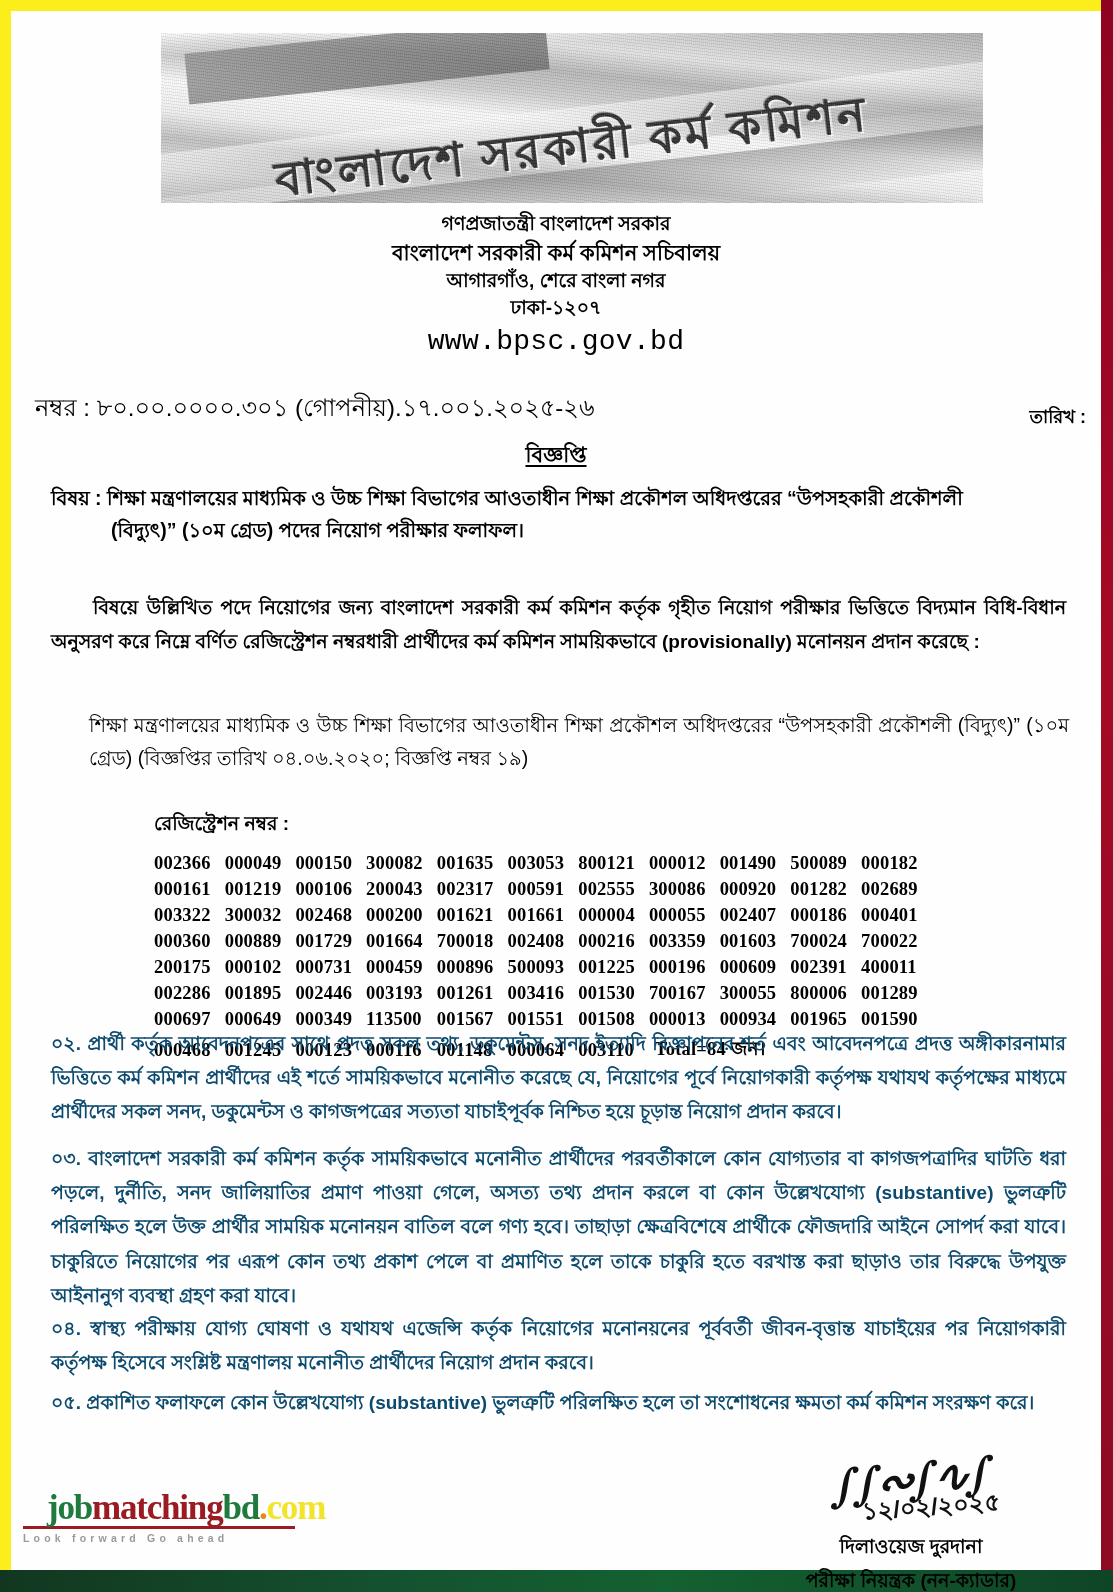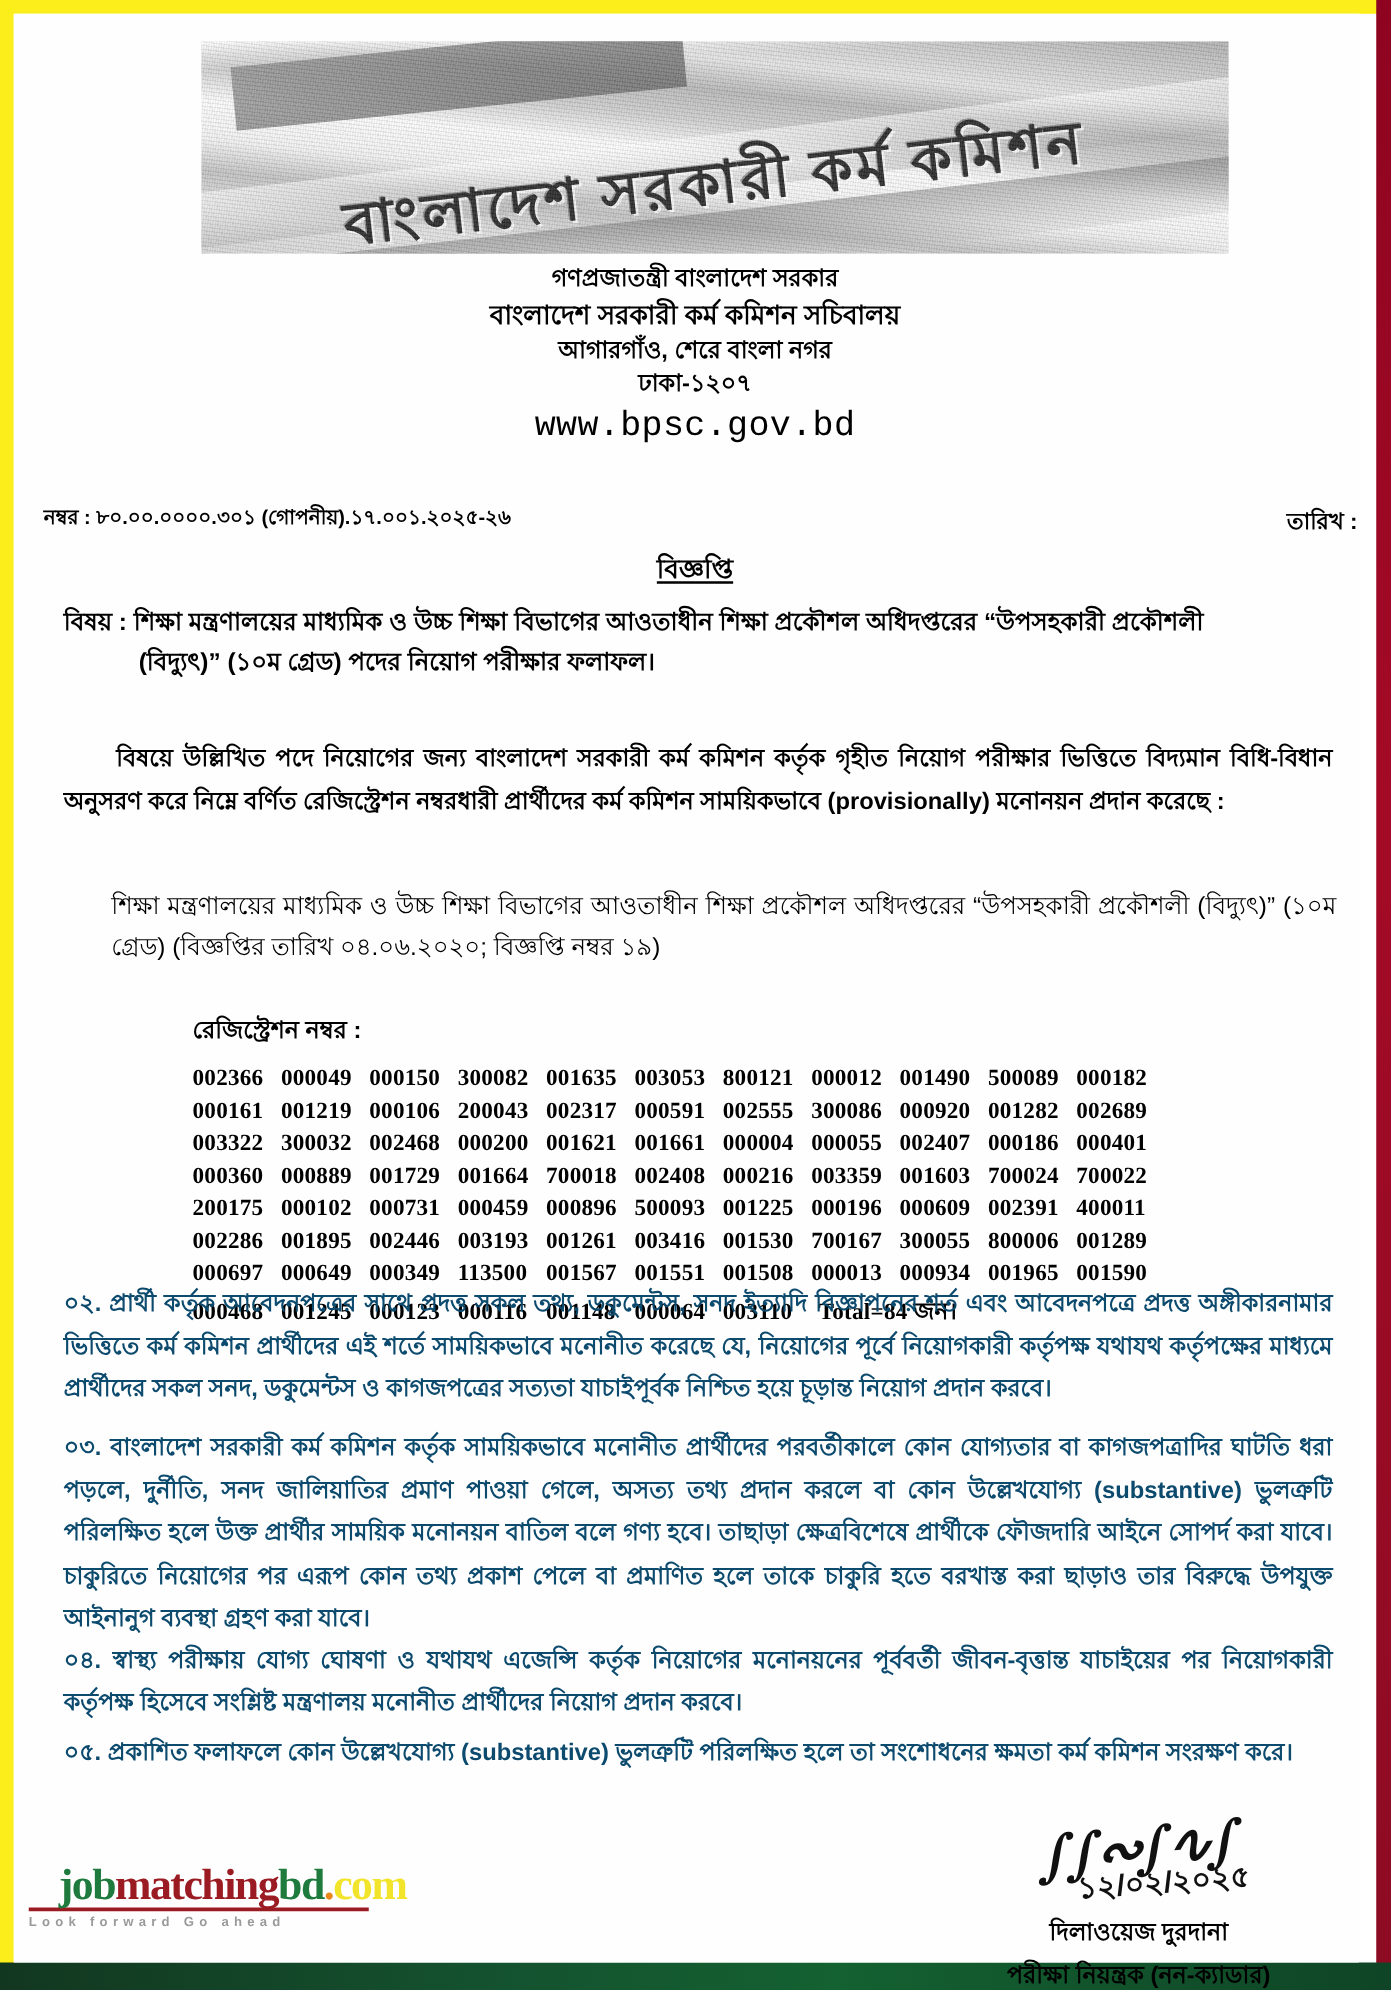--- a/index.html
+++ b/index.html
@@ -148,24 +148,24 @@
 
   
   .memo-row {
     position: absolute;
     left: 0; top: 378px;
     width: 1090px;
     height: 50px;
   }
   .memo-no {
     position: absolute;
-    left: 24px; top: 12px;
-    font-family: "Liberation Sans", "DejaVu Sans", sans-serif;
-    font-size: 16px;
-    font-weight: 700;
+    left: 24px; top: 0;
+    font-family: "Liberation Sans", "DejaVu Sans", sans-serif;
+    font-size: 24px;
+    font-weight: 400;
     color: #000;
     white-space: nowrap;
   }
   .date-wrap {
     position: absolute;
     right: 15px; top: 0px;
     display: flex;
     align-items: center;
     gap: 8px;
   }

